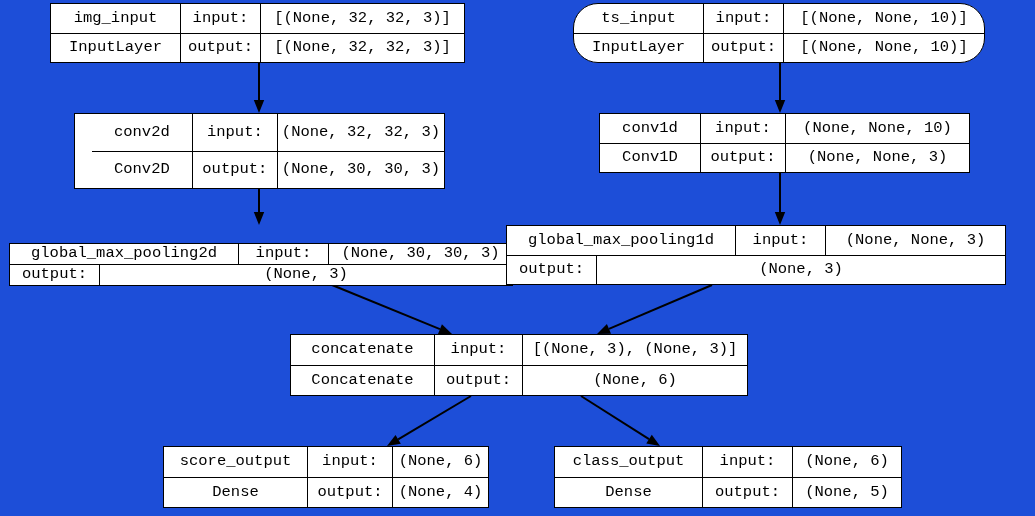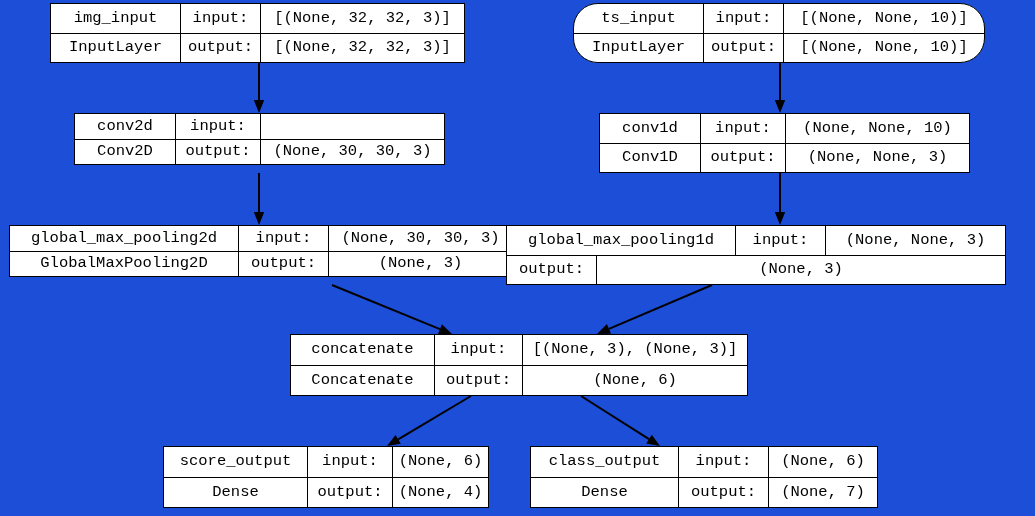--- a/index.html
+++ b/index.html
@@ -125,51 +125,51 @@
           <div class="cell c-name" style="width: 130px; flex: 0 0 130px;">ts_input</div>
           <div class="cell c-label" style="width: 80px; flex: 0 0 80px;">input:</div>
           <div class="cell c-shape" style="flex: 1 1 auto;">[(None, None, 10)]</div>
         </div>
         <div class="node-row bottom">
           <div class="cell c-name" style="width: 130px; flex: 0 0 130px;">InputLayer</div>
           <div class="cell c-label" style="width: 80px; flex: 0 0 80px;">output:</div>
           <div class="cell c-shape" style="flex: 1 1 auto;">[(None, None, 10)]</div>
         </div>
       </div>
-      <div class="node" style="left: 74px; top: 113px; width: 371px; height: 52px;">
+      <div class="node" style="left: 74px; top: 113px; width: 371px; height: 76px; align-items: flex-end;">
         <div class="node-row top">
           <div class="cell c-name" style="width: 101px; flex: 0 0 101px;">conv2d</div>
           <div class="cell c-label" style="width: 85px; flex: 0 0 85px;">input:</div>
+          <div class="cell c-shape" style="flex: 1 1 auto;">(None, 32, 32, 3)</div>
         </div>
         <div class="node-row bottom">
           <div class="cell c-name" style="width: 101px; flex: 0 0 101px;">Conv2D</div>
           <div class="cell c-label" style="width: 85px; flex: 0 0 85px;">output:</div>
           <div class="cell c-shape" style="flex: 1 1 auto;">(None, 30, 30, 3)</div>
         </div>
       </div>
       <div class="node" style="left: 599px; top: 113px; width: 371px; height: 60px; justify-content: space-between;">
         <div class="node-row top">
           <div class="cell c-name" style="width: 101px; flex: 0 0 101px;">conv1d</div>
           <div class="cell c-label" style="width: 85px; flex: 0 0 85px;">input:</div>
           <div class="cell c-shape" style="flex: 1 1 auto;">(None, None, 10)</div>
         </div>
         <div class="node-row bottom">
           <div class="cell c-name" style="width: 101px; flex: 0 0 101px;">Conv1D</div>
           <div class="cell c-label" style="width: 85px; flex: 0 0 85px;">output:</div>
           <div class="cell c-shape" style="flex: 1 1 auto;">(None, None, 3)</div>
         </div>
       </div>
-      <div class="node" style="left: 9px; top: 225px; width: 504px; height: 52px;">
+      <div class="node" style="left: 9px; top: 243px; width: 504px; height: 43px;">
         <div class="node-row top">
           <div class="cell c-name" style="width: 229px; flex: 0 0 229px;">global_max_pooling2d</div>
           <div class="cell c-label" style="width: 90px; flex: 0 0 90px;">input:</div>
           <div class="cell c-shape" style="flex: 1 1 auto;">(None, 30, 30, 3)</div>
         </div>
         <div class="node-row bottom">
-          <div class="cell c-name" style="width: 229px; flex: 0 0 229px;">GlobalMaxPooling2D</div>
           <div class="cell c-label" style="width: 90px; flex: 0 0 90px;">output:</div>
           <div class="cell c-shape" style="flex: 1 1 auto;">(None, 3)</div>
         </div>
       </div>
       <div class="node" style="left: 506px; top: 225px; width: 500px; height: 60px;">
         <div class="node-row top">
           <div class="cell c-name" style="width: 229px; flex: 0 0 229px;">global_max_pooling1d</div>
           <div class="cell c-label" style="width: 90px; flex: 0 0 90px;">input:</div>
           <div class="cell c-shape" style="flex: 1 1 auto;">(None, None, 3)</div>
         </div>
@@ -195,27 +195,27 @@
           <div class="cell c-name" style="width: 144px; flex: 0 0 144px;">score_output</div>
           <div class="cell c-label" style="width: 85px; flex: 0 0 85px;">input:</div>
           <div class="cell c-shape" style="flex: 1 1 auto;">(None, 6)</div>
         </div>
         <div class="node-row bottom">
           <div class="cell c-name" style="width: 144px; flex: 0 0 144px;">Dense</div>
           <div class="cell c-label" style="width: 85px; flex: 0 0 85px;">output:</div>
           <div class="cell c-shape" style="flex: 1 1 auto;">(None, 4)</div>
         </div>
       </div>
-      <div class="node" style="left: 530px; top: 446px; width: 348px; height: 62px;">
+      <div class="node" style="left: 554px; top: 446px; width: 348px; height: 62px;">
         <div class="node-row top">
           <div class="cell c-name" style="width: 148px; flex: 0 0 148px;">class_output</div>
           <div class="cell c-label" style="width: 90px; flex: 0 0 90px;">input:</div>
           <div class="cell c-shape" style="flex: 1 1 auto;">(None, 6)</div>
         </div>
         <div class="node-row bottom">
           <div class="cell c-name" style="width: 148px; flex: 0 0 148px;">Dense</div>
           <div class="cell c-label" style="width: 90px; flex: 0 0 90px;">output:</div>
-          <div class="cell c-shape" style="flex: 1 1 auto;">(None, 7)</div>
+          <div class="cell c-shape" style="flex: 1 1 auto;">(None, 5)</div>
         </div>
       </div>
     </div>
 
 </div>
 
 </body></html>

